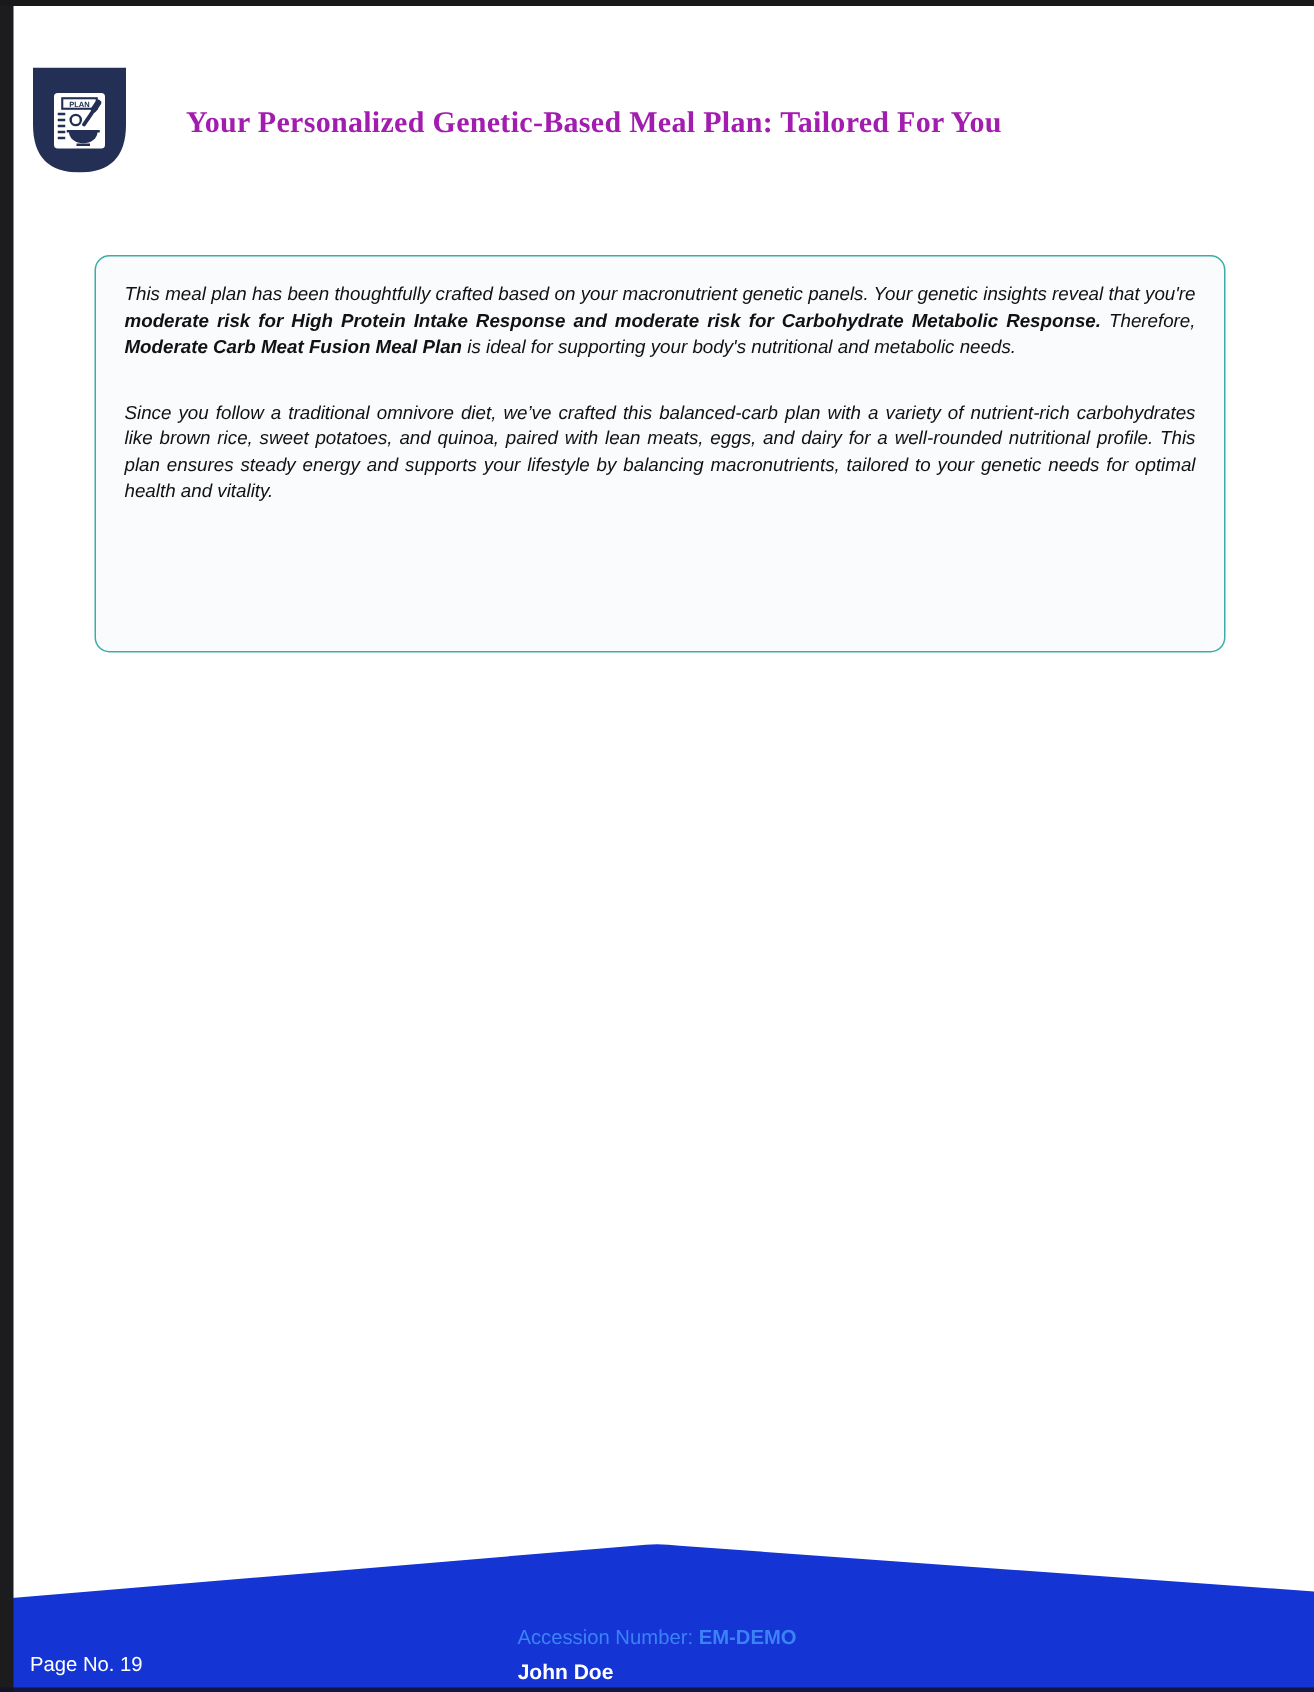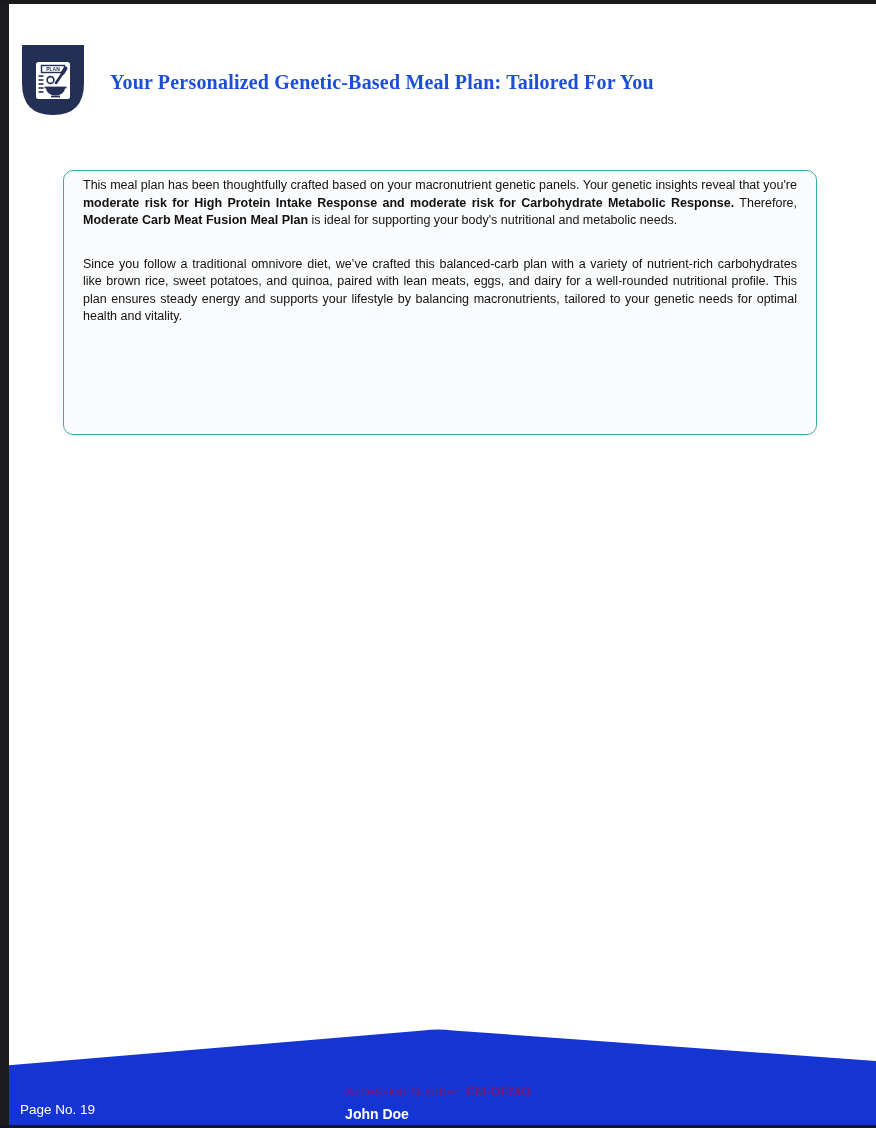--- a/index.html
+++ b/index.html
@@ -11,45 +11,46 @@
     overflow: hidden;
   }
   
   .edge-left  { position: absolute; left: 0; top: 0; width: 9px; height: 1128px; background: #1c1c1e; z-index: 10; }
   .edge-top   { position: absolute; left: 0; top: 0; width: 876px; height: 4px; background: #19191b; z-index: 10; }
   .edge-bottom{ position: absolute; left: 0; bottom: 0; width: 876px; height: 3px; background: rgba(16,18,40,0.85); z-index: 11; }
 
   
   .logo-badge { position: absolute; left: 22px; top: 45px; width: 62px; height: 70px; }
   .page-title {
-    position: absolute; left: 110px; top: 71px; width: 720px;
+    position: absolute; left: 124px; top: 71px; width: 720px;
     font-family: "Liberation Serif", serif;
-    font-weight: 700; font-size: 20px; color: #1d4ed8;
+    font-weight: 700; font-size: 20px; color: #a21caf;
     letter-spacing: 0.2px;
   }
 
   
   .intro-box {
     position: absolute; left: 63px; top: 170px; width: 754px; min-height: 265px;
     border: 1.5px solid #3cada6; border-radius: 10px;
     background: #fafbfc;
-    padding: 6px 19px 16px 19px;
+    padding: 17px 19px 16px 19px;
+    font-style: italic;
   }
   .intro-box p {
     font-size: 12.5px; line-height: 17.5px; color: #111111;
     text-align: justify; margin-bottom: 26px;
   }
   .intro-box p:last-child { margin-bottom: 0; }
 
   
   .footer { position: absolute; left: 0; bottom: 0; width: 876px; height: 100px; }
   .footer svg.shape { position: absolute; left: 0; top: 0; width: 876px; height: 100px; display: block; }
   .footer .accession-line {
     position: absolute; left: 0; top: 56px; width: 876px;
-    text-align: center; color: #701a75; font-size: 13.5px;
+    text-align: center; color: #3b82f6; font-size: 13.5px;
   }
   .footer .accession-line b { font-weight: 700; }
   .footer .patient-name {
     position: absolute; left: 0; top: 78px; width: 754px;
     text-align: center; color: #ffffff; font-size: 14px; font-weight: 700;
   }
   .footer .page-number {
     position: absolute; left: 20px; top: 74px;
     color: #ffffff; font-size: 13.5px; text-align: right;
   }

